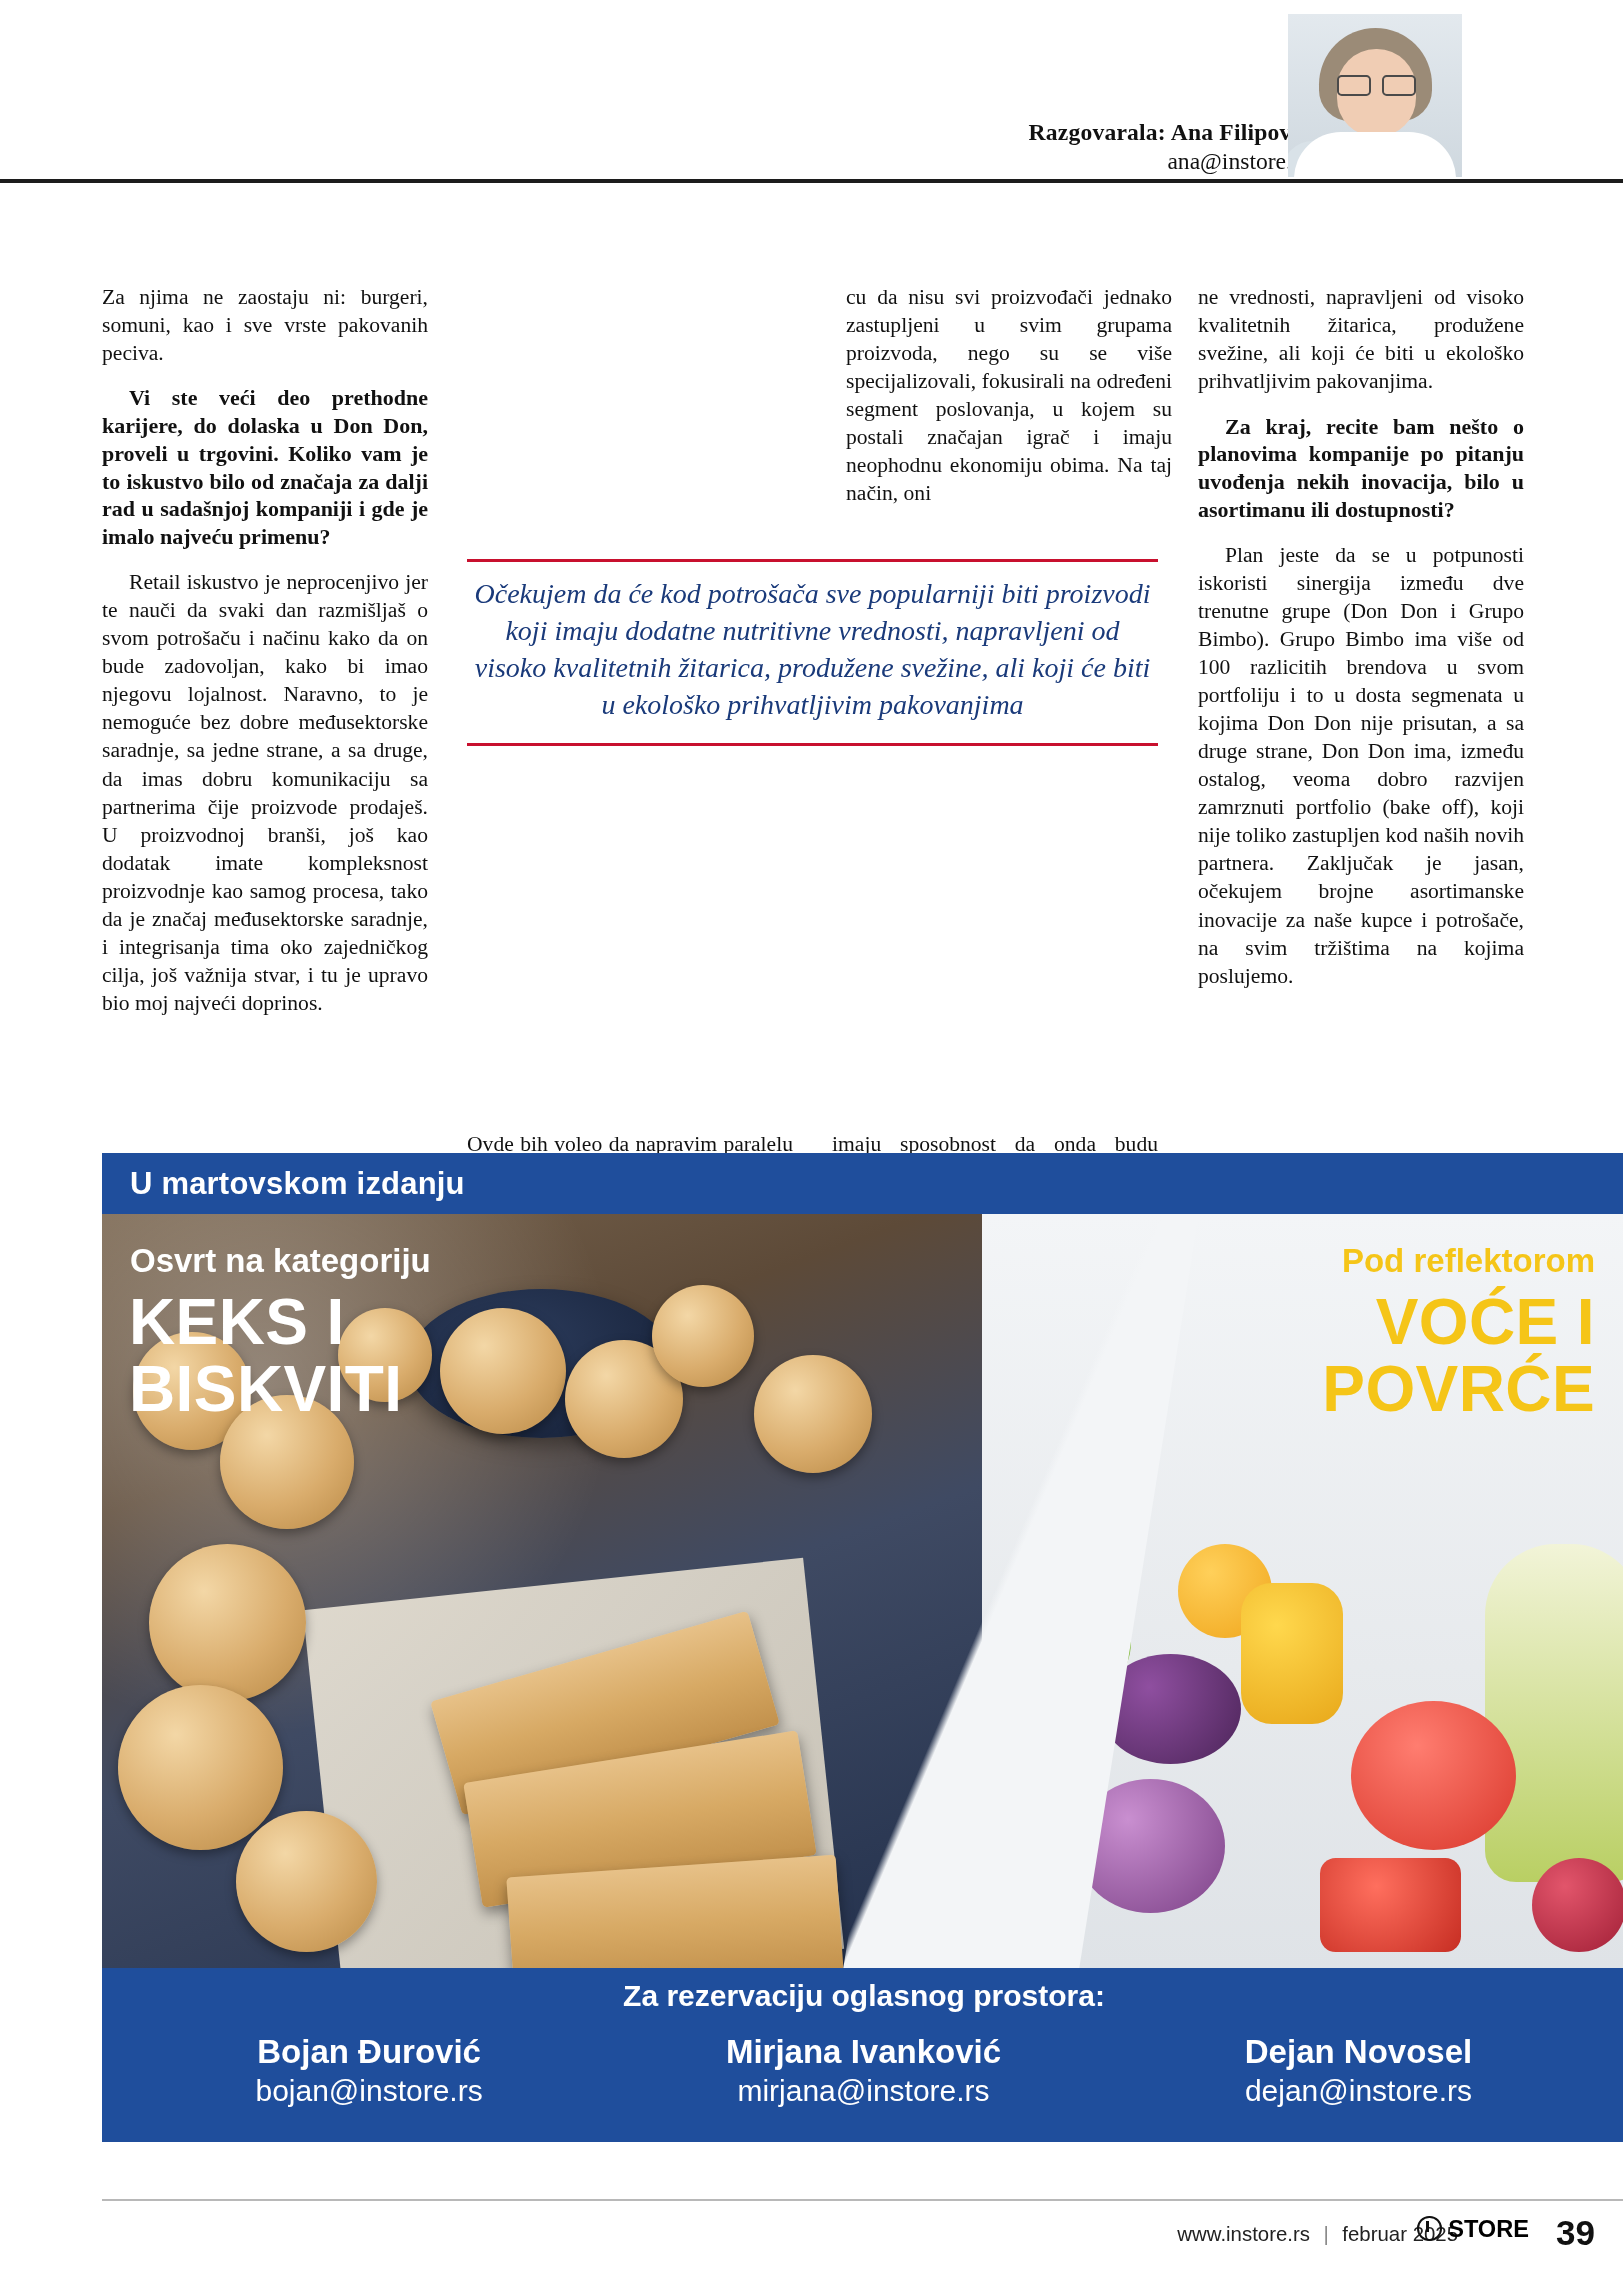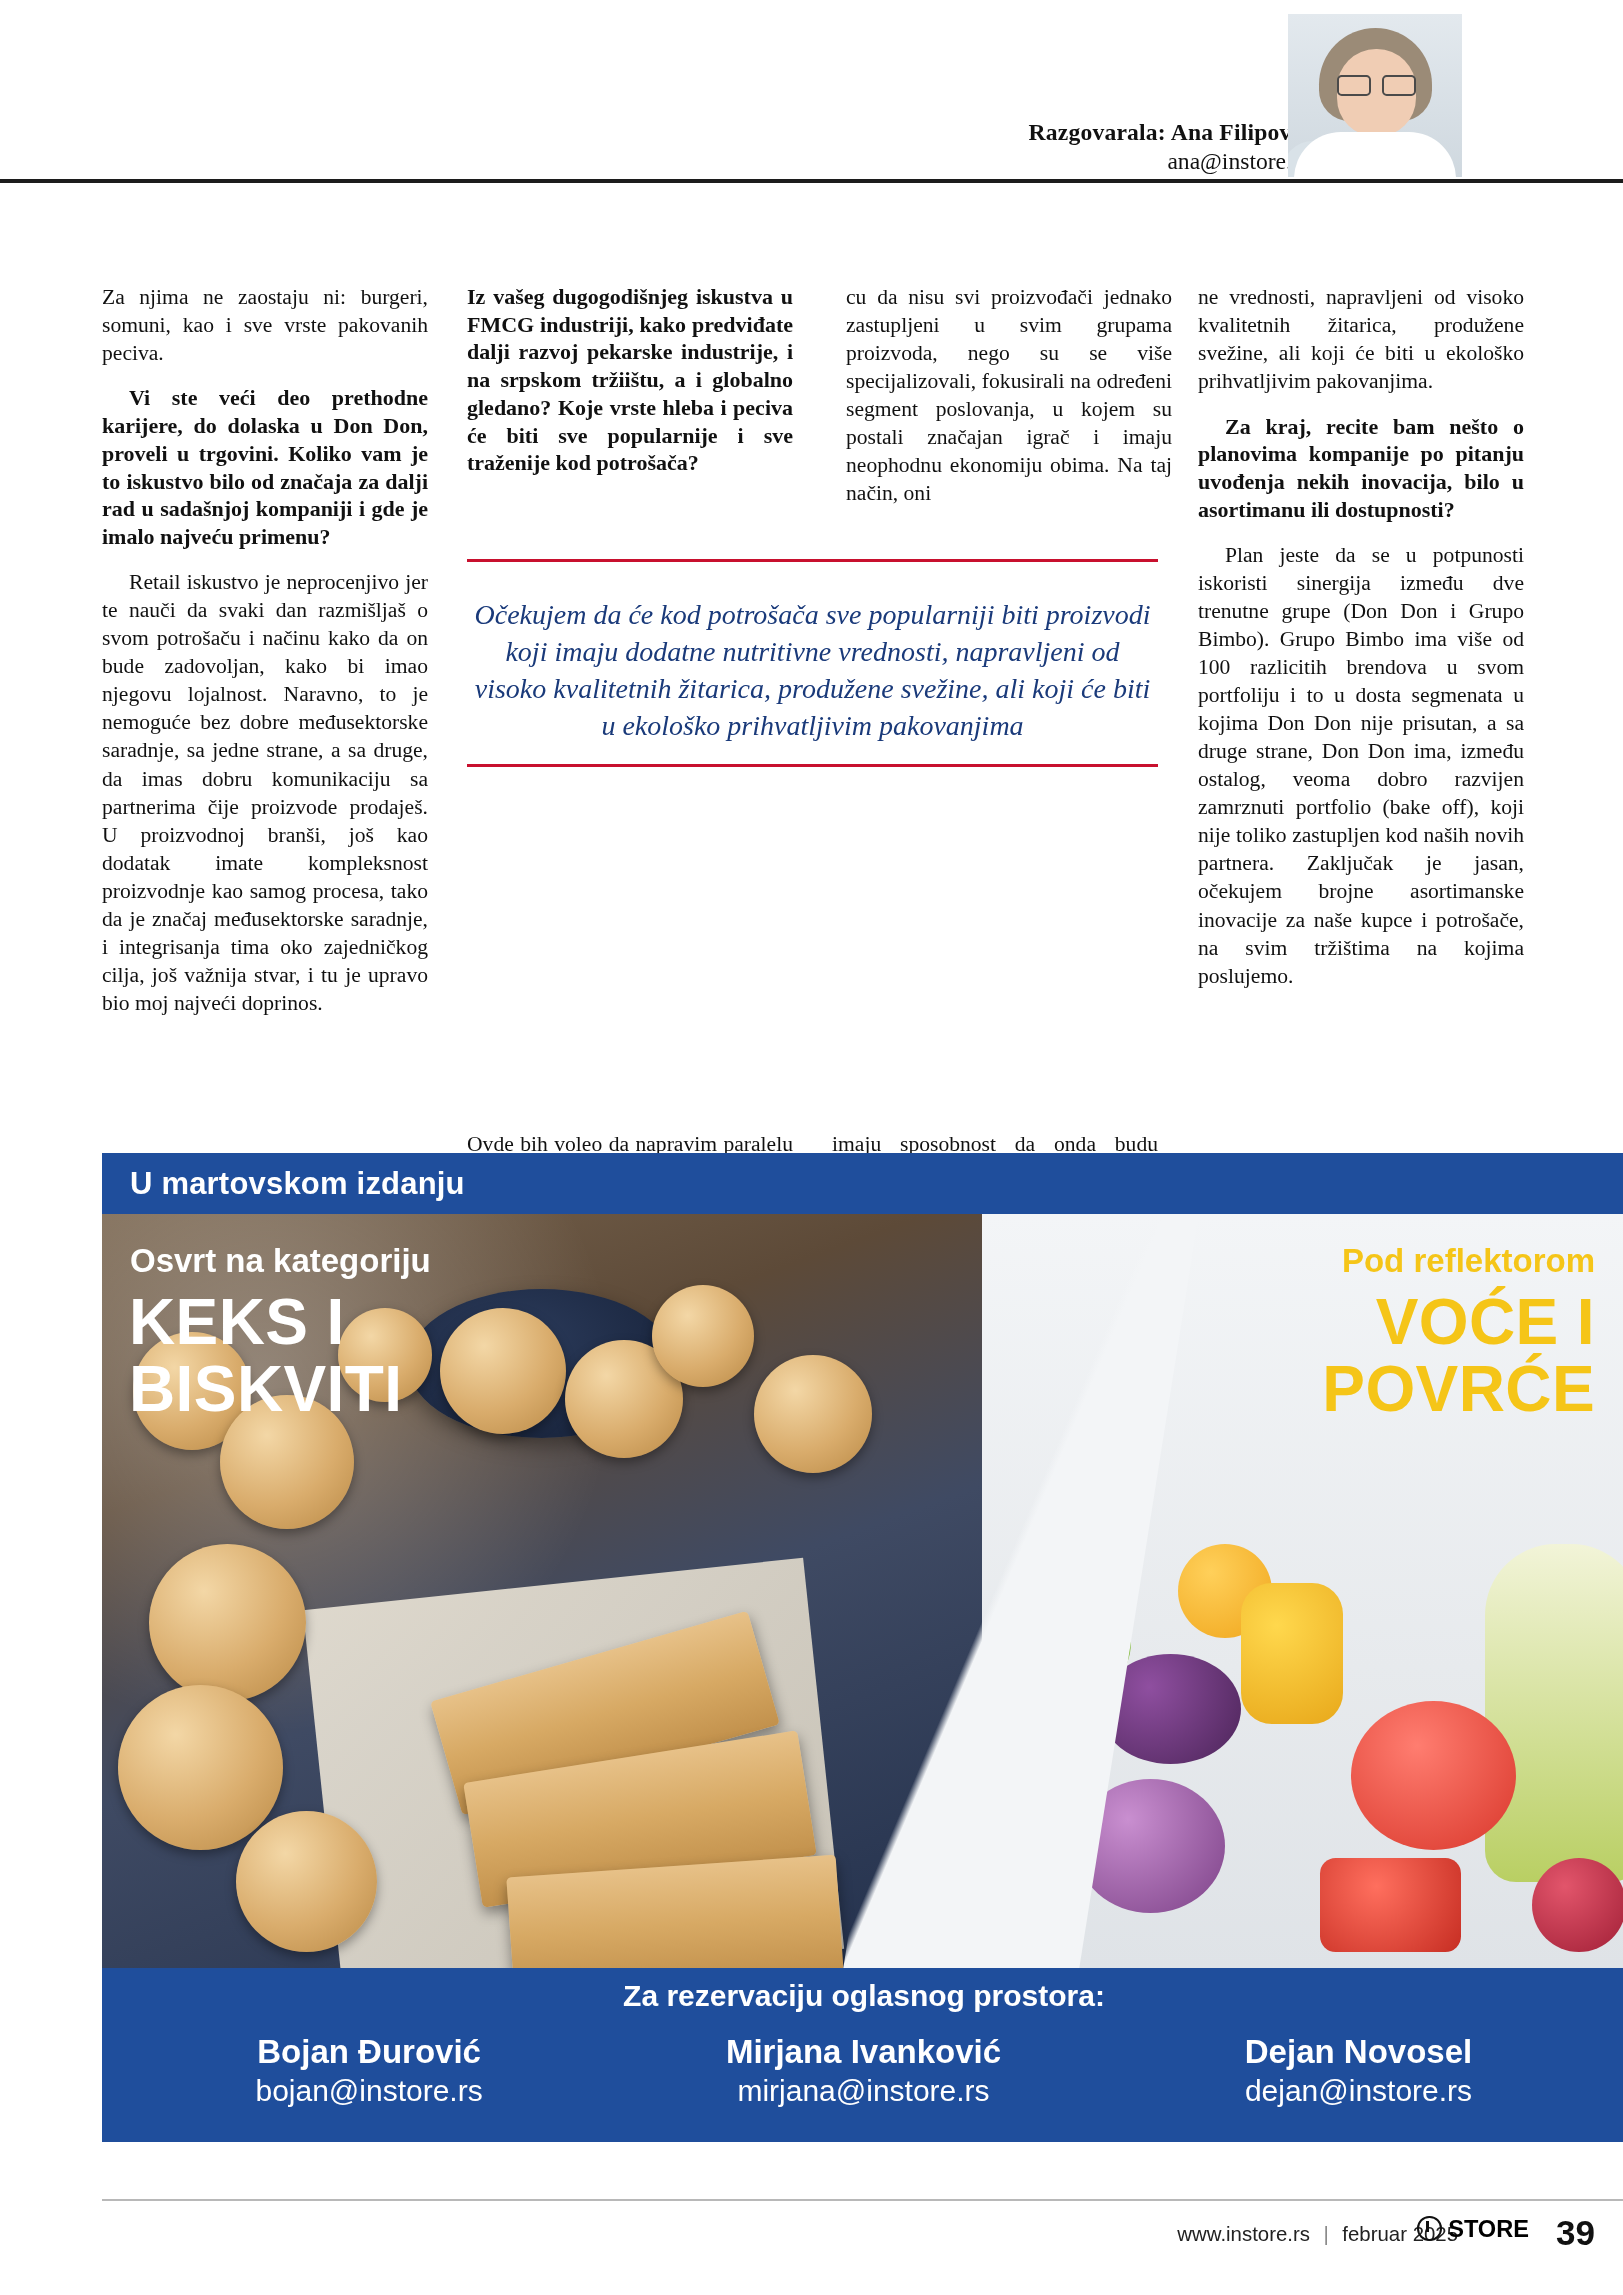--- a/index.html
+++ b/index.html
@@ -79,21 +79,21 @@
   .col p + p{margin-top:17.3px;}
   .q{
     font-weight:bold;font-size:22px;line-height:1.26;text-indent:27px;
   }
   .q.noindent{text-indent:0;}
 
   
   .pullquote{
     position:absolute;left:467px;top:559px;width:691px;
     border-top:3.1px solid #c8102e;border-bottom:3.1px solid #c8102e;
-    padding:35px 0 19px 0;
+    padding:14px 0 19px 0;
     color:#1a3a7a;
     font-style:italic;
     font-size:28px;line-height:1.32;
     text-align:center;
     font-family:"Liberation Serif", serif;
   }
 
   
   .lower{
     position:absolute;top:825px;width:326px;font-size:21.6px;line-height:1.30;text-align:justify;
@@ -266,23 +266,20 @@
   </div>
 
   <div class="cols">
 
     <div class="col col1">
       <p class="first">Za njima ne zaostaju ni: burgeri, somuni, kao i sve vrste pakovanih peciva.</p>
       <p class="q">Vi ste veći deo prethodne karijere, do dolaska u Don Don, proveli u trgovini. Koliko vam je to iskustvo bilo od značaja za dalji rad u sadašnjoj kompaniji i gde je imalo najveću primenu?</p>
       <p>Retail iskustvo je neprocenjivo jer te nauči da svaki dan razmišljaš o svom potrošaču i načinu kako da on bude zadovoljan, kako bi imao njegovu lojalnost. Naravno, to je nemoguće bez dobre međusektorske saradnje, sa jedne strane, a sa druge, da imas dobru komunikaciju sa partnerima čije proizvode prodaješ. U proizvodnoj branši, još kao dodatak imate kompleksnost proizvodnje kao samog procesa, tako da je značaj međusektorske saradnje, i integrisanja tima oko zajedničkog cilja, još važnija stvar, i tu je upravo bio moj najveći doprinos.</p>
     </div>
 
-    <div class="col col2">
-      <p class="q noindent">Iz vašeg dugogodišnjeg iskustva u FMCG industriji, kako predviđate dalji razvoj pekarske industrije, i na srpskom tržiištu, a i globalno gledano? Koje vrste hleba i peciva će biti sve popularnije i sve traženije kod potrošača?</p>
-    </div>
 
     <div class="col col3">
       <p class="first">cu da nisu svi proizvođači jednako zastupljeni u svim grupama proizvoda, nego su se više specijalizovali, fokusirali na određeni segment poslovanja, u kojem su postali značajan igrač i imaju neophodnu ekonomiju obima. Na taj način, oni</p>
     </div>
 
     <div class="col col4">
       <p class="first">ne vrednosti, napravljeni od visoko kvalitetnih žitarica, produžene svežine, ali koji će biti u ekološko prihvatljivim pakovanjima.</p>
       <p class="q">Za kraj, recite bam nešto o planovima kompanije po pitanju uvođenja nekih inovacija, bilo u asortimanu ili dostupnosti?</p>
       <p>Plan jeste da se u potpunosti iskoristi sinergija između dve trenutne grupe (Don Don i Grupo Bimbo). Grupo Bimbo ima više od 100 razlicitih brendova u svom portfoliju i to u dosta segmenata u kojima Don Don nije prisutan, a sa druge strane, Don Don ima, između ostalog, veoma dobro razvijen zamrznuti portfolio (bake off), koji nije toliko zastupljen kod naših novih partnera. Zaključak je jasan, očekujem brojne asortimanske inovacije za naše kupce i potrošače, na svim tržištima na kojima poslujemo.</p>
     </div>

